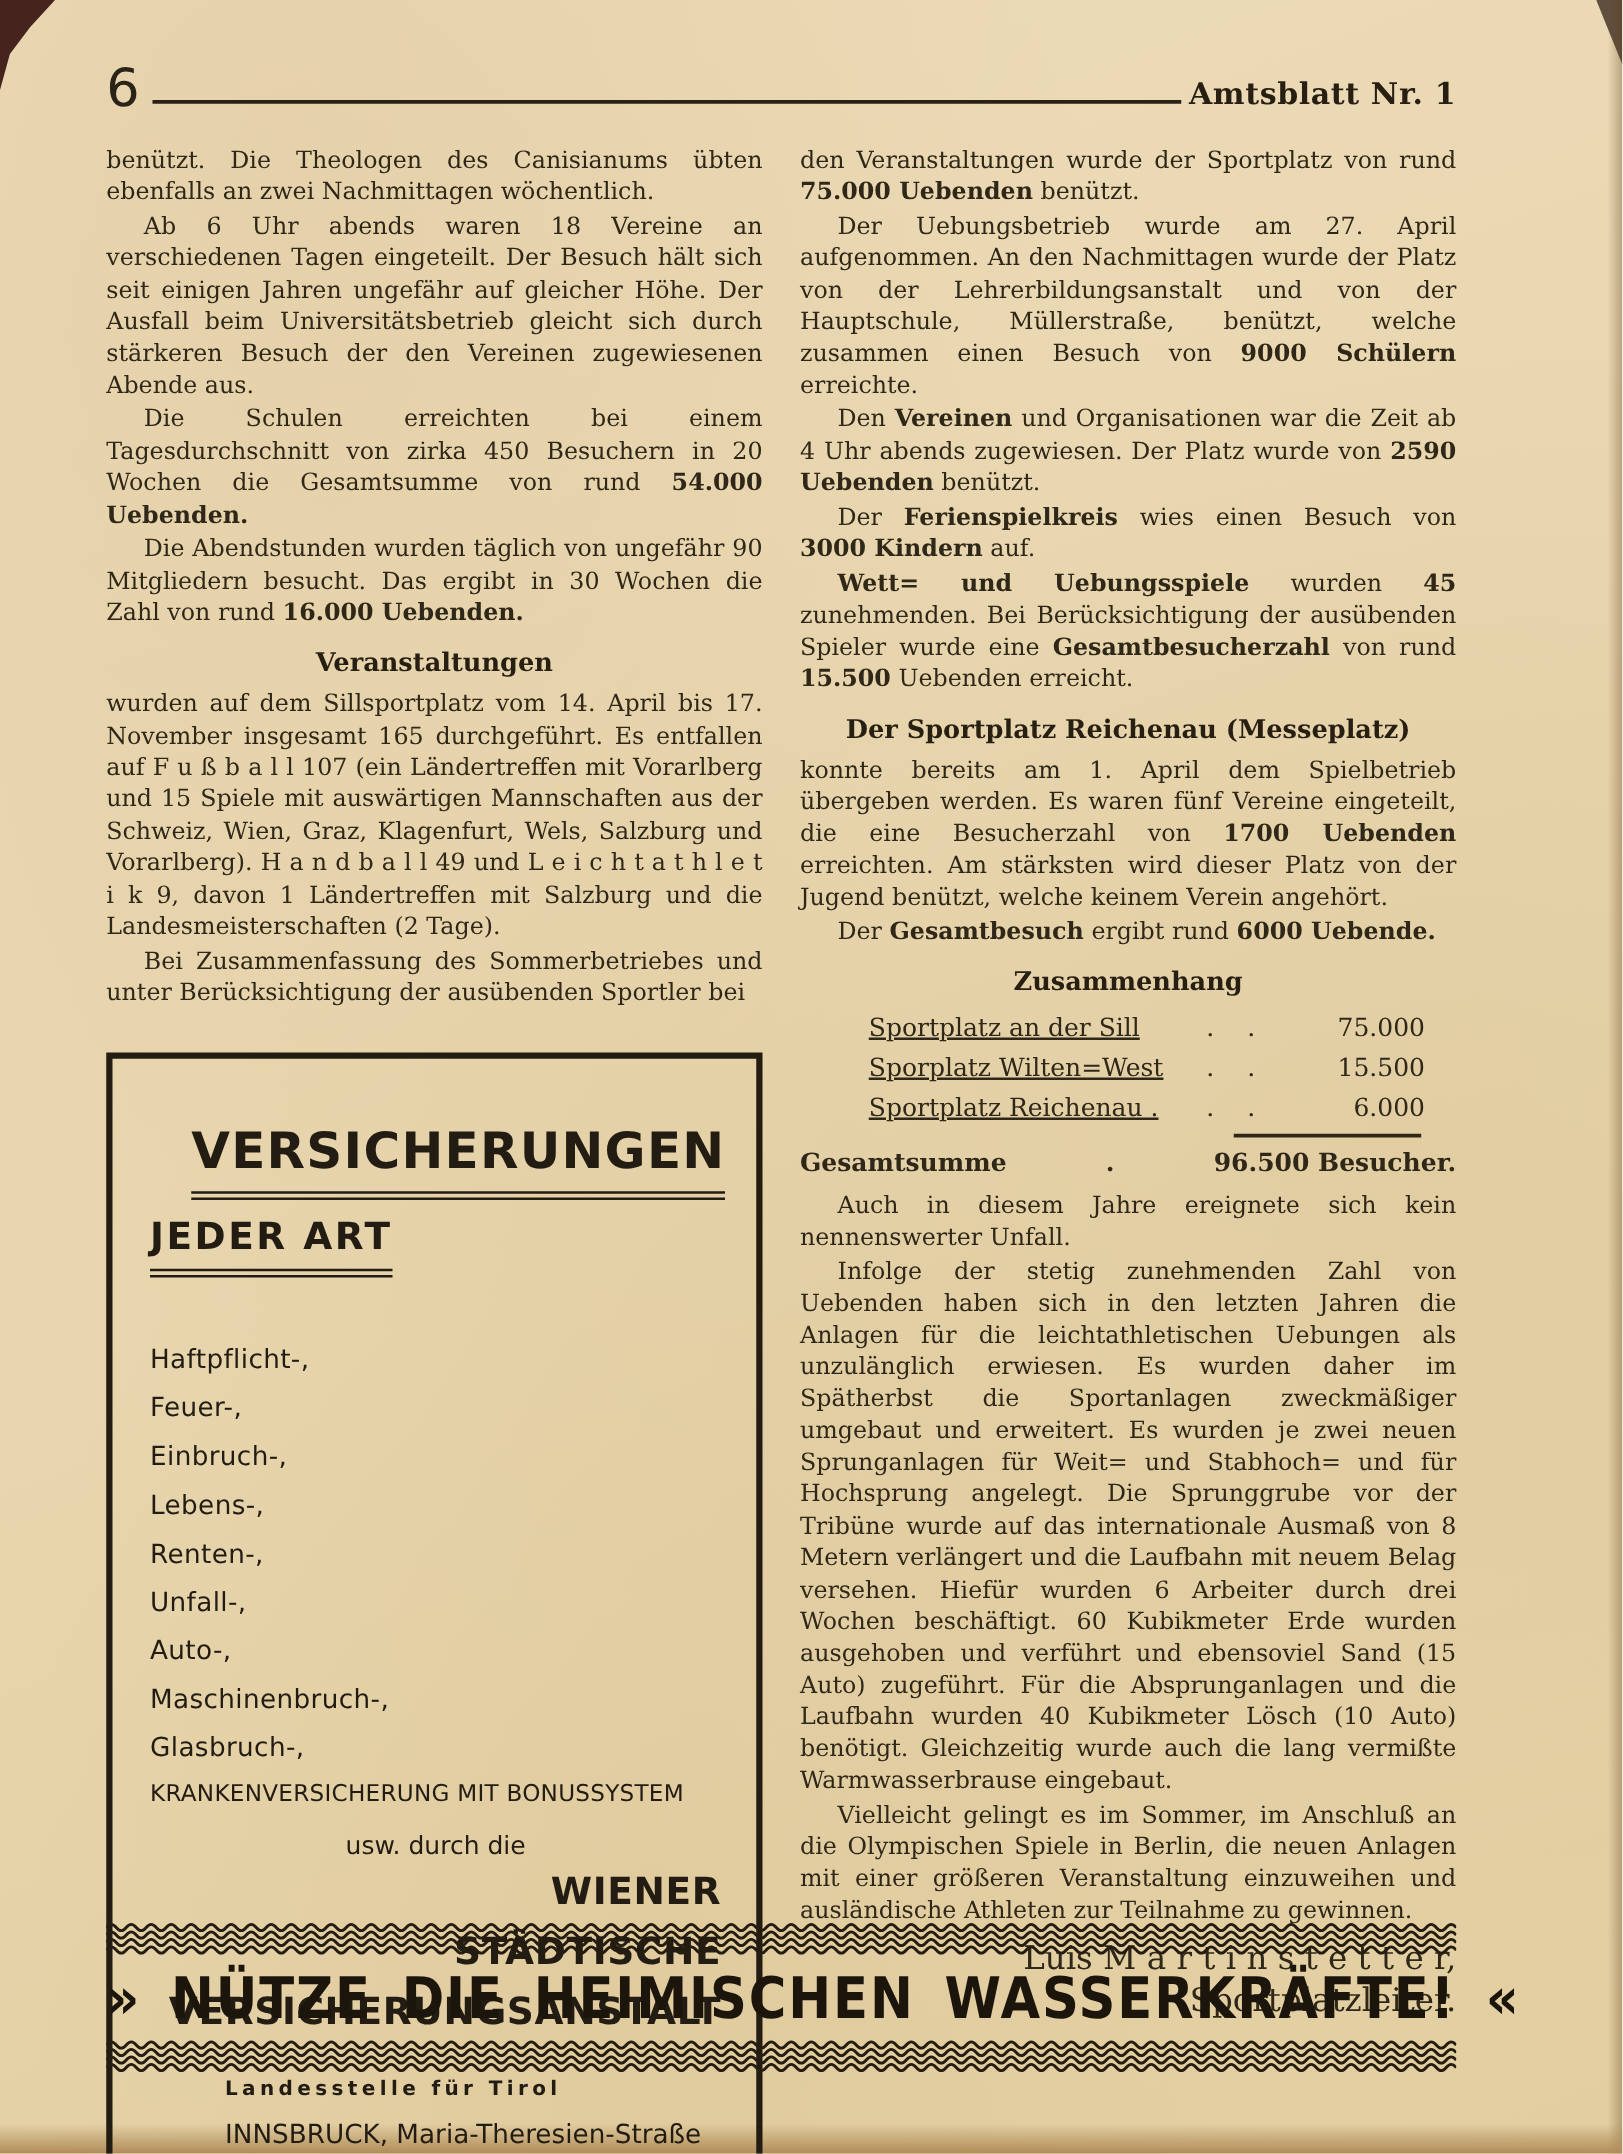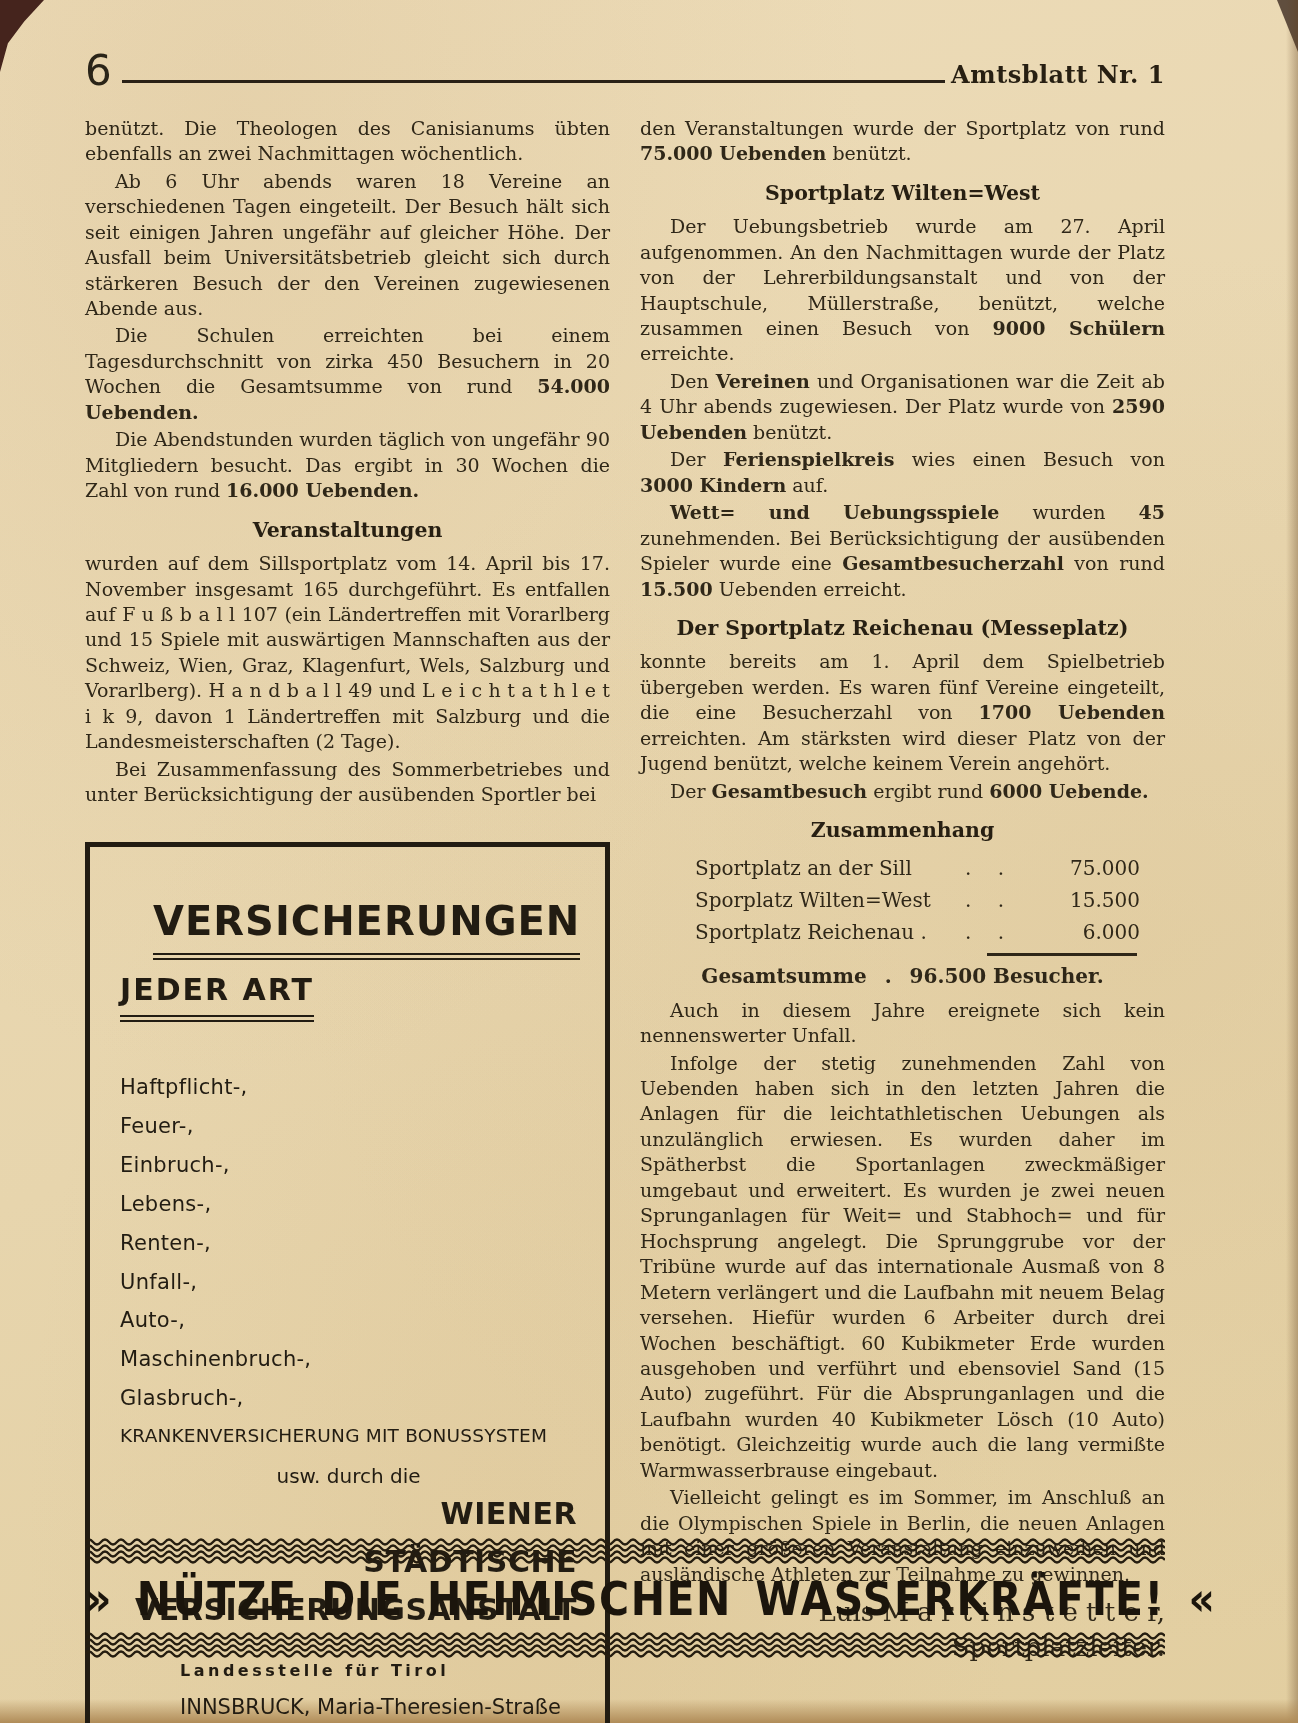--- a/index.html
+++ b/index.html
@@ -30,25 +30,25 @@
   
   .cols{display:flex;gap:30px;margin-top:26px;}
   .col{width:525px;text-align:justify;font-size:19px;line-height:1.34;}
   .col p{margin:0 0 2px 0;text-indent:30px;}
   .col p.noindent{text-indent:0;}
   .sect{text-align:center;font-weight:bold;font-size:20.5px;margin:13px 0 7px 0;color:#271f12;}
 
   
   .sumtable{margin:4px 0 6px 0;font-size:20px;line-height:1.6;}
   .sum-row{display:flex;align-items:baseline;padding-left:55px;}
-  .sum-label{width:270px;}
+  .sum-label{width:270px;text-decoration:underline;}
   .sum-leader{width:80px;letter-spacing:10px;}
   .sum-value{width:95px;text-align:right;}
   .total-rule{width:150px;border-top:3px solid #2f2718;margin:5px 28px 4px auto;}
-  .total-row{display:flex;justify-content:center;gap:18px;font-weight:bold;}
+  .total-row{display:flex;justify-content:space-between;gap:18px;font-weight:bold;}
 
   .signature{text-align:right;margin-top:8px;font-size:26px;}
 
   
   .ad{margin-top:34px;border:5px solid #221c12;padding:34px 28px 26px 30px;font-family:"DejaVu Sans",sans-serif;color:#221c12;text-align:left;}
   .dbl{display:inline-block;border-bottom:7px double #221c12;padding-bottom:5px;}
   .ad-headline-wrap{margin-top:14px;}
   .ad-headline{font-size:40px;font-weight:bold;letter-spacing:1px;margin-left:33px;}
   .ad-sub-wrap{text-align:left;margin-top:10px;}
   .ad-sub{font-size:30px;font-weight:bold;letter-spacing:2px;}
@@ -123,21 +123,20 @@
             <div>VERSICHERUNGSANSTALT</div>
           </div>
           <div class="ad-branch">Landesstelle für Tirol</div>
           <div class="ad-address">INNSBRUCK, Maria-Theresien-Straße 32</div>
 
         </div>
       </div>
 
       <div class="col">
         <p class="noindent"><span>den Veranstaltungen wurde der Sportplatz von rund </span><b>75.000 Uebenden</b><span> benützt.</span></p>
-        <h3 class="sect">Sportplatz Wilten=West</h3>
         <p><span>Der Uebungsbetrieb wurde am 27. April aufgenommen. An den Nachmittagen wurde der Platz von der Lehrerbildungsanstalt und von der Hauptschule, Müllerstraße, benützt, welche zusammen einen Besuch von </span><b>9000 Schülern</b><span> erreichte.</span></p>
         <p><span>Den </span><b>Vereinen</b><span> und Organisationen war die Zeit ab 4 Uhr abends zugewiesen. Der Platz wurde von </span><b>2590 Uebenden</b><span> benützt.</span></p>
         <p><span>Der </span><b>Ferienspielkreis</b><span> wies einen Besuch von </span><b>3000 Kindern</b><span> auf.</span></p>
         <p><b>Wett= und Uebungsspiele</b><span> wurden </span><b>45</b><span> zunehmenden. Bei Berücksichtigung der ausübenden Spieler wurde eine </span><b>Gesamtbesucherzahl</b><span> von rund </span><b>15.500</b><span> Uebenden erreicht.</span></p>
         <h3 class="sect">Der Sportplatz Reichenau (Messeplatz)</h3>
         <p class="noindent"><span>konnte bereits am 1. April dem Spielbetrieb übergeben werden. Es waren fünf Vereine eingeteilt, die eine Besucherzahl von </span><b>1700 Uebenden</b><span> erreichten. Am stärksten wird dieser Platz von der Jugend benützt, welche keinem Verein angehört.</span></p>
         <p><span>Der </span><b>Gesamtbesuch</b><span> ergibt rund </span><b>6000 Uebende.</b></p>
         <h3 class="sect">Zusammenhang</h3>
 
         <div class="sumtable">

